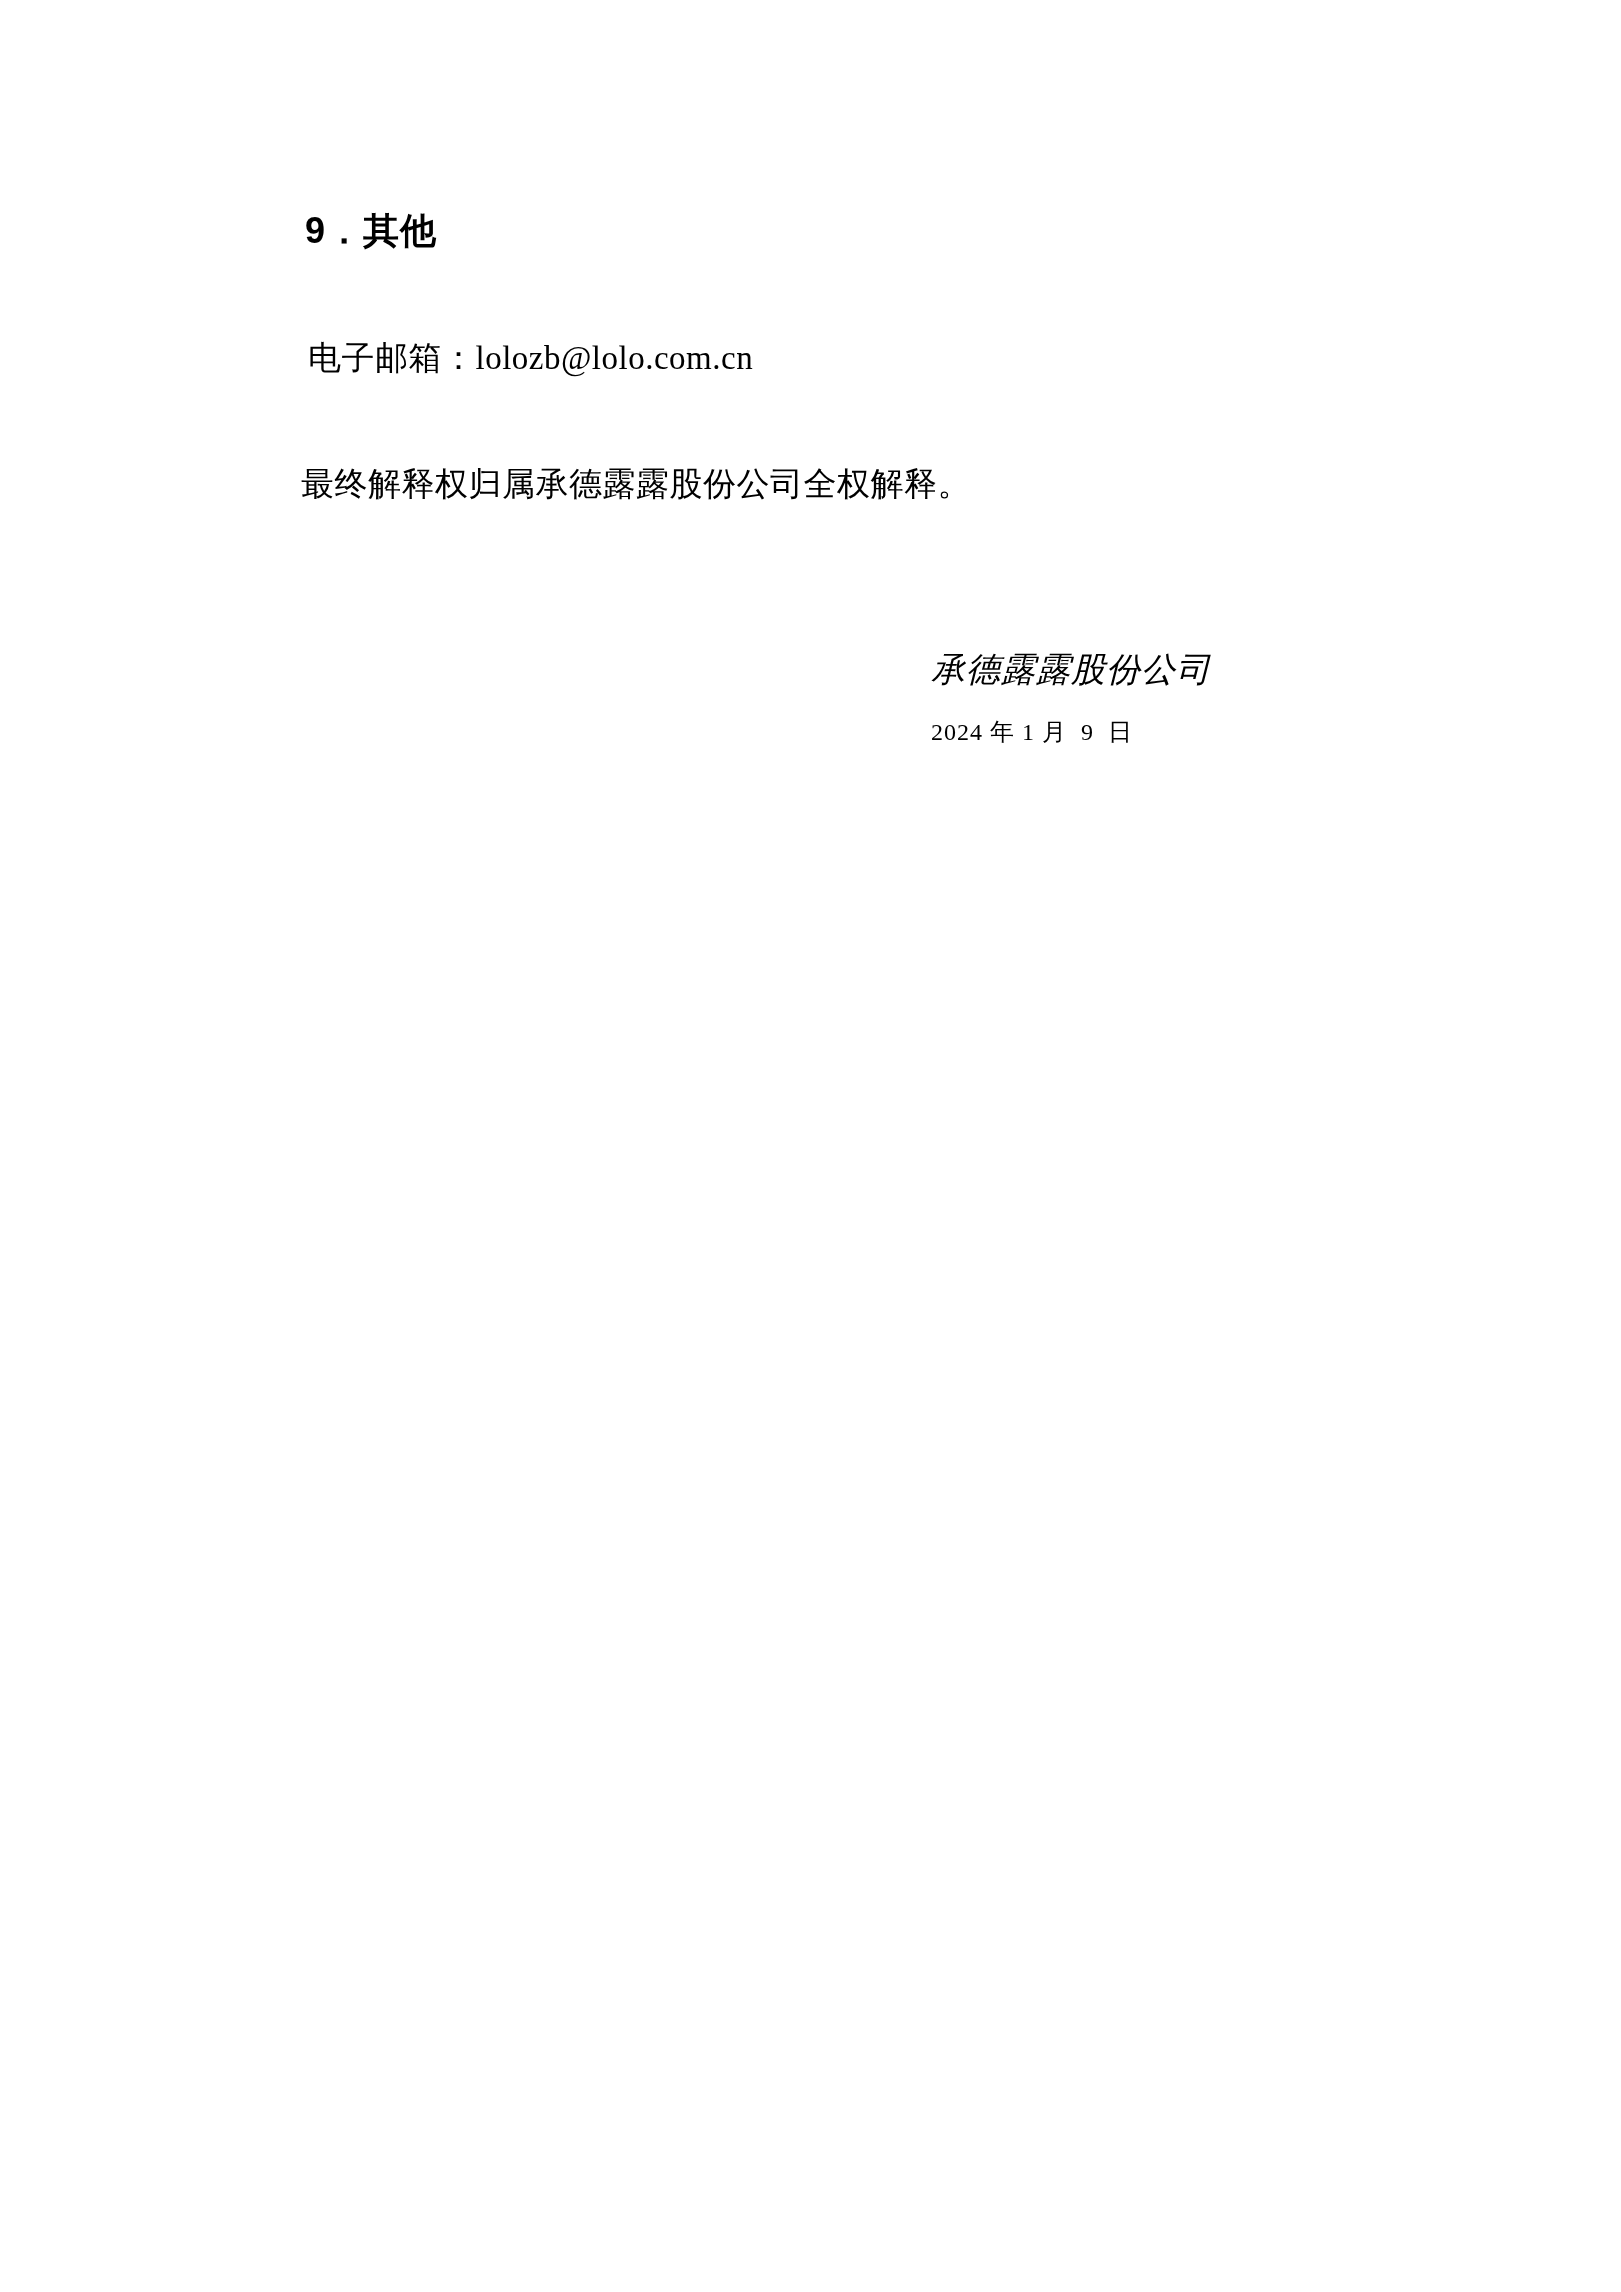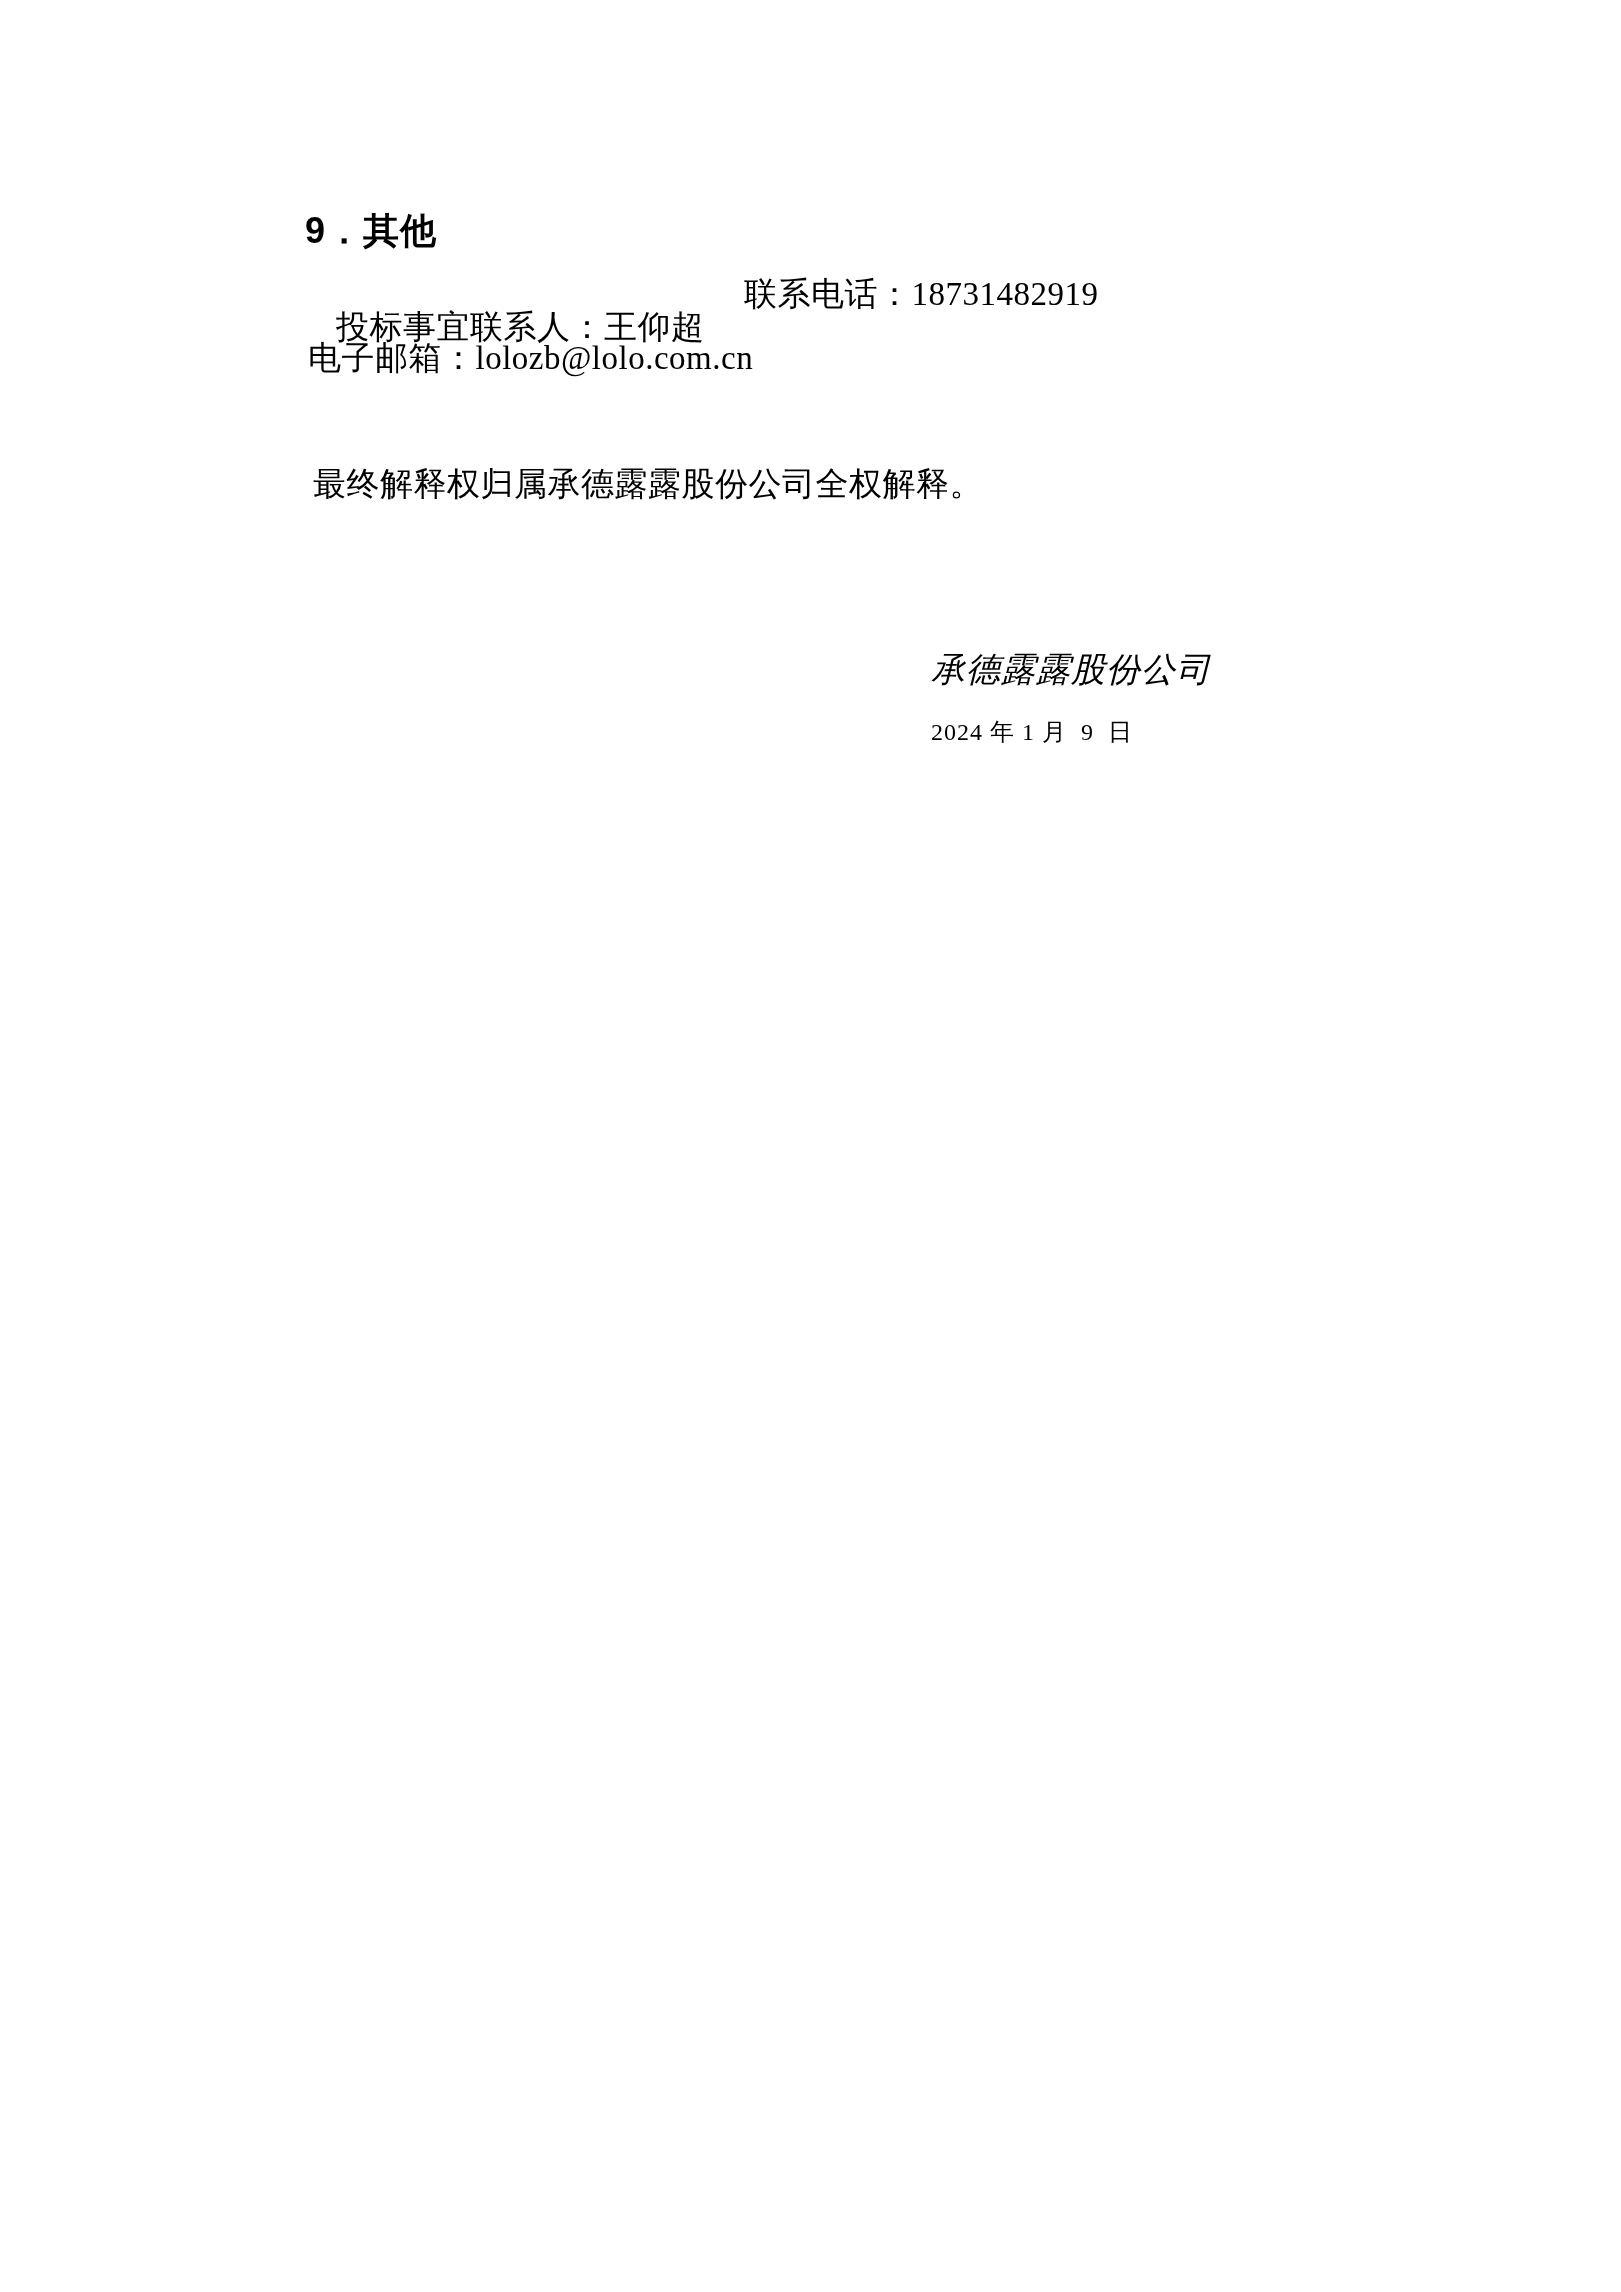--- a/index.html
+++ b/index.html
@@ -31,35 +31,31 @@
   }
   .bodyline {
     font-size: 33px;
     letter-spacing: 0.5px;
   }
   .line-contact { left: 301px; top: 278px; width: 1078px; }
   .contact-person { display: inline-block; }
   .contact-phone { position: absolute; left: 443px; top: 0; }
   .line-email   { left: 308px; top: 342px; }
   .line-address { left: 301px; top: 406px; }
-  .line-rights  { left: 301px; top: 468px; margin-left: 12px; }
+  .line-rights  { left: 301px; top: 468px; }
   .sig-company  { left: 931px; top: 653px; font-size: 34px; letter-spacing: 1px; font-style: italic; }
   .sig-date     { left: 931px; top: 720px; font-size: 24px; letter-spacing: 1px; }
 </style>
 </head>
 <body>
 
 <div class="page">
 
   <div class="abs heading">9．其他</div>
 
-  <div class="abs bodyline line-contact">
-    <span class="contact-person">投标事宜联系人：王仰超</span>
-    <span class="abs contact-phone bodyline">联系电话：18731482919</span>
-  </div>
 
   <div class="abs bodyline line-email">电子邮箱：lolozb@lolo.com.cn</div>
 
 
   <div class="abs bodyline line-rights">最终解释权归属承德露露股份公司全权解释。</div>
 
   <div class="abs sig-company">承德露露股份公司</div>
 
   <div class="abs sig-date">2024 年 1 月  9  日</div>
 

